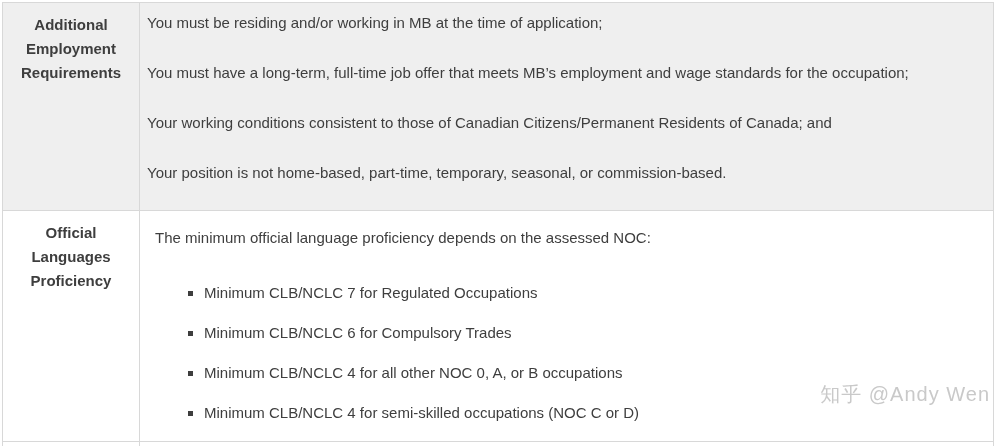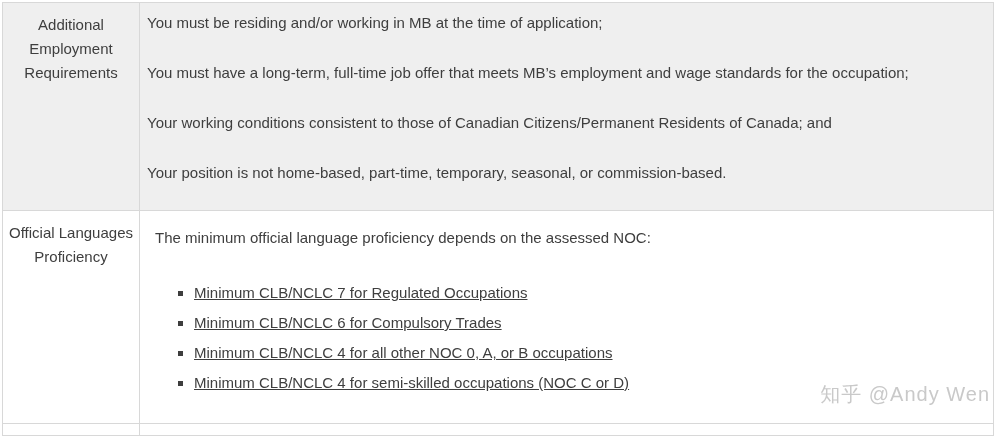--- a/index.html
+++ b/index.html
@@ -27,21 +27,21 @@
     table-layout:fixed;
   }
   td{
     border:1px solid var(--border);
     vertical-align:top;
     padding:0;
   }
   tr.alt td{background:var(--row-alt-bg);}
   td.hdr{
     text-align:center;
-    font-weight:normal;
+    font-weight:bold;
     padding:10px 6px 0 6px;
     line-height:24px;
   }
   td.content{
     padding:10px 10px 0 7px;
     line-height:20px;
   }
   td.content p{margin:0 0 30px 0;}
   td.content p:last-child{margin-bottom:0;}
   tr.r1 td{height:208px;}
@@ -50,21 +50,21 @@
   tr.r3 td{height:33px;}
   tr.r3 td.hdr{padding-top:6px;}
   tr.r3 td.content{padding-top:6px;}
   tr.r4 td{height:12px;}
   ul.clb-list{
     margin:33px 0 0 0;
     padding:0 0 0 41px;
     list-style-type:square;
     line-height:24px;
   }
-  ul.clb-list li{margin:6px;text-decoration:underline;}
+  ul.clb-list li{margin:16px;}
   .watermark{
     position:absolute;
     top:381px;right:10px;
     font-size:20px;
     letter-spacing:1px;
     color:var(--watermark);
     text-shadow:1px 2px 0 rgba(255,255,255,0.95), -1px -1px 1px rgba(255,255,255,0.6);
     white-space:nowrap;
     z-index:5;
     pointer-events:none;

